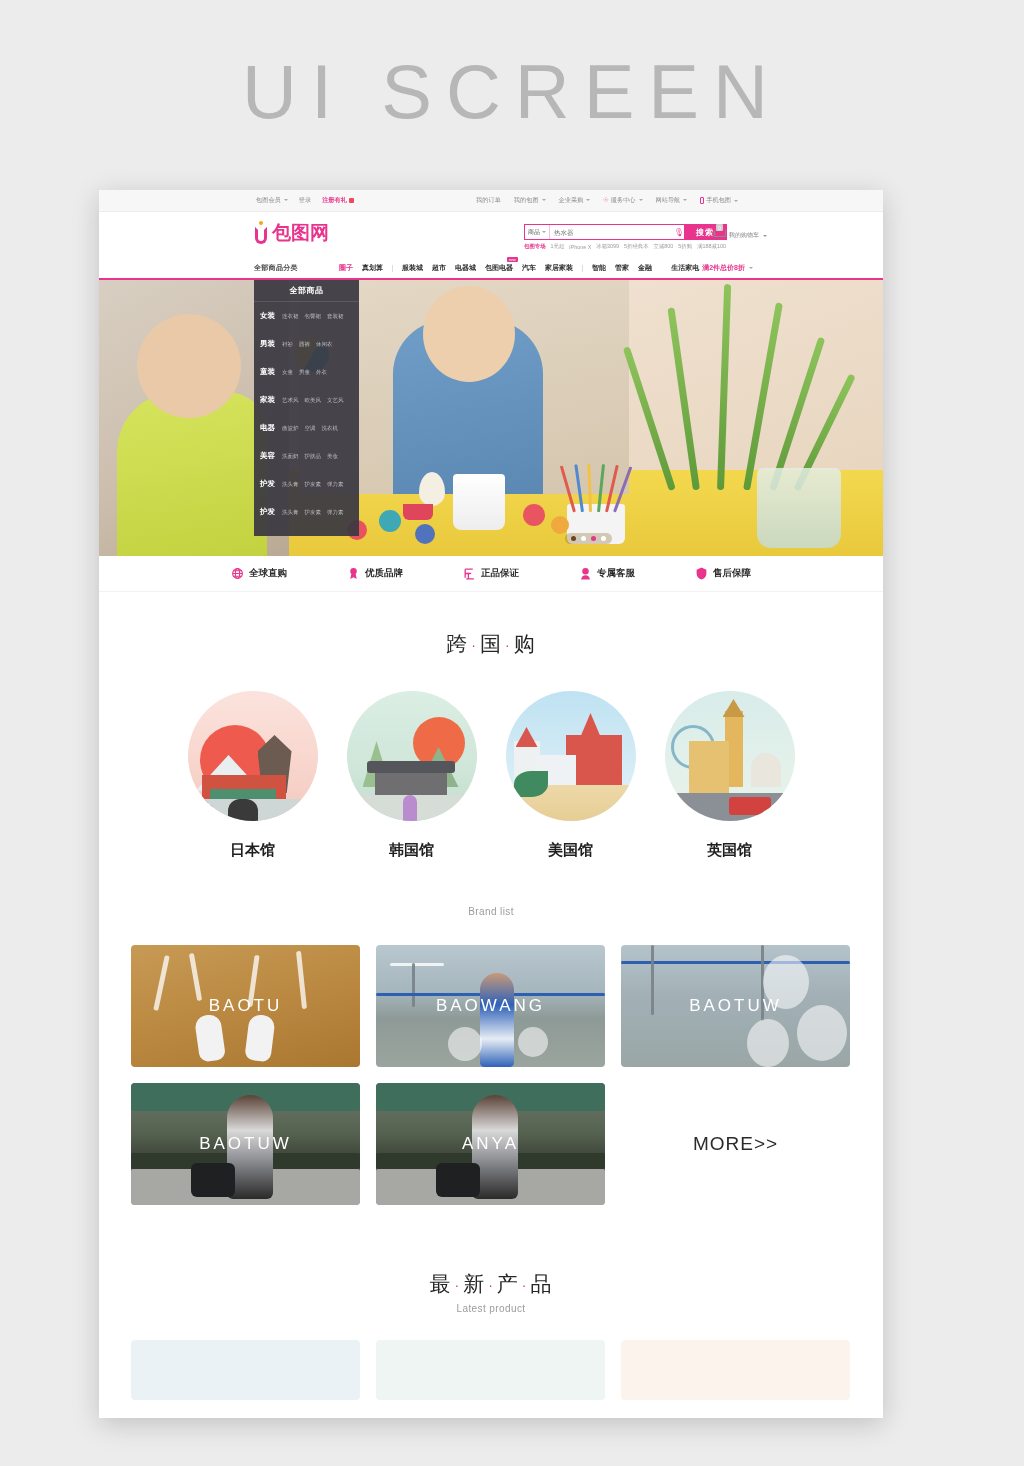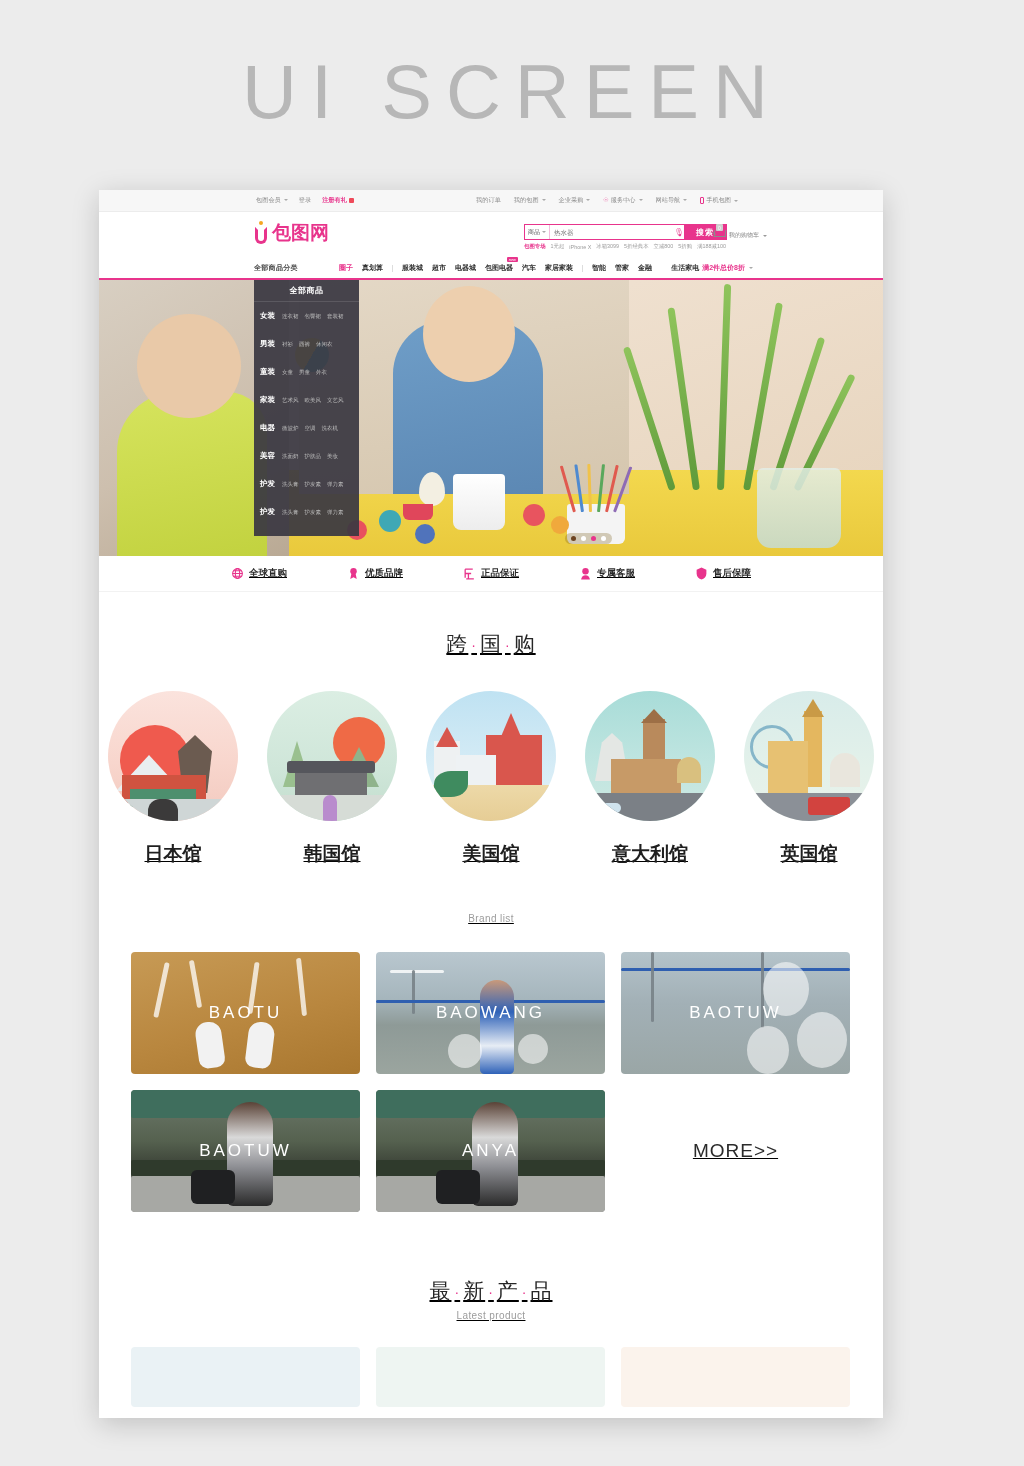--- a/index.html
+++ b/index.html
@@ -19,21 +19,20 @@
     color: #b7b7b7;
   }
 
   
   .page-card {
     position: absolute; left: 99px; top: 190px;
     width: 784px; height: 1228px;
     background: #ffffff;
     box-shadow: 0 6px 26px rgba(0,0,0,0.18);
     overflow: hidden;
-    text-decoration: underline;
   }
 
   
   .topbar {
     height: 22px; background: #f7f7f7; border-bottom: 1px solid #ececec;
     display: flex; align-items: center; position: relative;
   }
   .topbar-left { position: absolute; left: 157px; display: flex; align-items: center; gap: 11px; }
   .topbar-right { position: absolute; right: 145px; display: flex; align-items: center; gap: 13px; }
   .tb-item {
@@ -206,21 +205,21 @@
   .sec-cn { font-size: 21px; color: #262626; letter-spacing: 1px; }
   .sec-cn .sep { color: #e8348c; font-size: 14px; vertical-align: middle; padding: 0 3px; }
   .sec-en { font-size: 10px; color: #9c9c9c; margin-top: 5px; letter-spacing: .4px; }
 
   
   .countries { display: flex; justify-content: center; gap: 29px; margin-top: 33px; }
   .country { width: 130px; text-align: center; }
   .country-circle {
     width: 130px; height: 130px; border-radius: 50%; overflow: hidden; position: relative;
   }
-  .country-name { margin-top: 20px; font-size: 19px; font-weight: bold; color: #1f1f1f; }
+  .country-name { margin-top: 20px; font-size: 15px; font-weight: bold; color: #1f1f1f; }
 
   .cc-sky { position:absolute; inset:0; }
   .cc-ground { position:absolute; left:0; bottom:0; width:100%; height:34px; }
   .cc-sun { position:absolute; border-radius:50%; }
   .bldg { position:absolute; bottom:22px; }
 
   
   .brands { width: 720px; margin: 28px auto 0; display: flex; flex-wrap: wrap; gap: 16px 16px; }
   .brand-card {
     width: 229px; height: 122px; border-radius: 4px; position: relative; overflow: hidden;
@@ -571,33 +570,20 @@
           <div class="bldg" style="left:10px;bottom:74px;width:22px;height:20px;background:#d7574e;clip-path:polygon(0 100%,50% 0,100% 100%)"></div>
           <div class="bldg" style="left:60px;bottom:32px;width:56px;height:54px;background:#d9564d"></div>
           <div class="bldg" style="left:74px;bottom:82px;width:22px;height:26px;background:#d9564d;clip-path:polygon(0 100%,50% 0,100% 100%)"></div>
           <div class="bldg" style="left:30px;bottom:32px;width:40px;height:34px;background:#eef2f4"></div>
           <div class="cc-ground" style="background:linear-gradient(180deg,#edd9a8 0%,#e6cd95 100%);height:36px"></div>
           <div class="bldg" style="left:8px;bottom:24px;width:34px;height:26px;background:#3f8b5f;border-radius:50% 0 50% 0"></div>
         </div>
         <div class="country-name">美国馆</div>
       </div>
 
-      <div class="country">
-        <div class="country-circle">
-          <div class="cc-sky" style="background:linear-gradient(180deg,#a8dcd8 0%,#bfe5e0 55%,#cfe9e2 100%)"></div>
-          <div class="bldg" style="left:10px;bottom:40px;width:34px;height:48px;background:#e4e7e4;clip-path:polygon(0 100%,20% 20%,50% 0,80% 20%,100% 100%)"></div>
-          <div class="bldg" style="left:58px;bottom:30px;width:22px;height:72px;background:#b98a5c"></div>
-          <div class="bldg" style="left:56px;bottom:98px;width:26px;height:14px;background:#9d6f46;clip-path:polygon(0 100%,50% 0,100% 100%)"></div>
-          <div class="bldg" style="left:26px;bottom:28px;width:70px;height:34px;background:#c79a67"></div>
-          <div class="bldg" style="left:92px;bottom:38px;width:24px;height:26px;background:#d9c07f;border-radius:12px 12px 0 0"></div>
-          <div class="cc-ground" style="background:#7b8086;height:28px"></div>
-          <div class="bldg" style="left:14px;bottom:8px;width:22px;height:10px;background:#cfe3ee;border-radius:5px"></div>
-        </div>
-        <div class="country-name">意大利馆</div>
-      </div>
 
       <div class="country">
         <div class="country-circle">
           <div class="cc-sky" style="background:linear-gradient(180deg,#d8ecea 0%,#e3f1ea 60%,#e9f2ea 100%)"></div>
           <div class="bldg" style="left:6px;bottom:52px;width:44px;height:44px;border:3px solid #86b6c9;border-radius:50%;background:transparent"></div>
           <div class="bldg" style="left:60px;bottom:34px;width:18px;height:76px;background:#e4b75f"></div>
           <div class="bldg" style="left:58px;bottom:104px;width:22px;height:18px;background:#c99a46;clip-path:polygon(0 100%,50% 0,100% 100%)"></div>
           <div class="bldg" style="left:24px;bottom:28px;width:40px;height:52px;background:#e7c172"></div>
           <div class="bldg" style="left:86px;bottom:34px;width:30px;height:34px;background:#e9e6dd;border-radius:15px 15px 0 0"></div>
           <div class="cc-ground" style="background:#8b9097;height:28px"></div>

